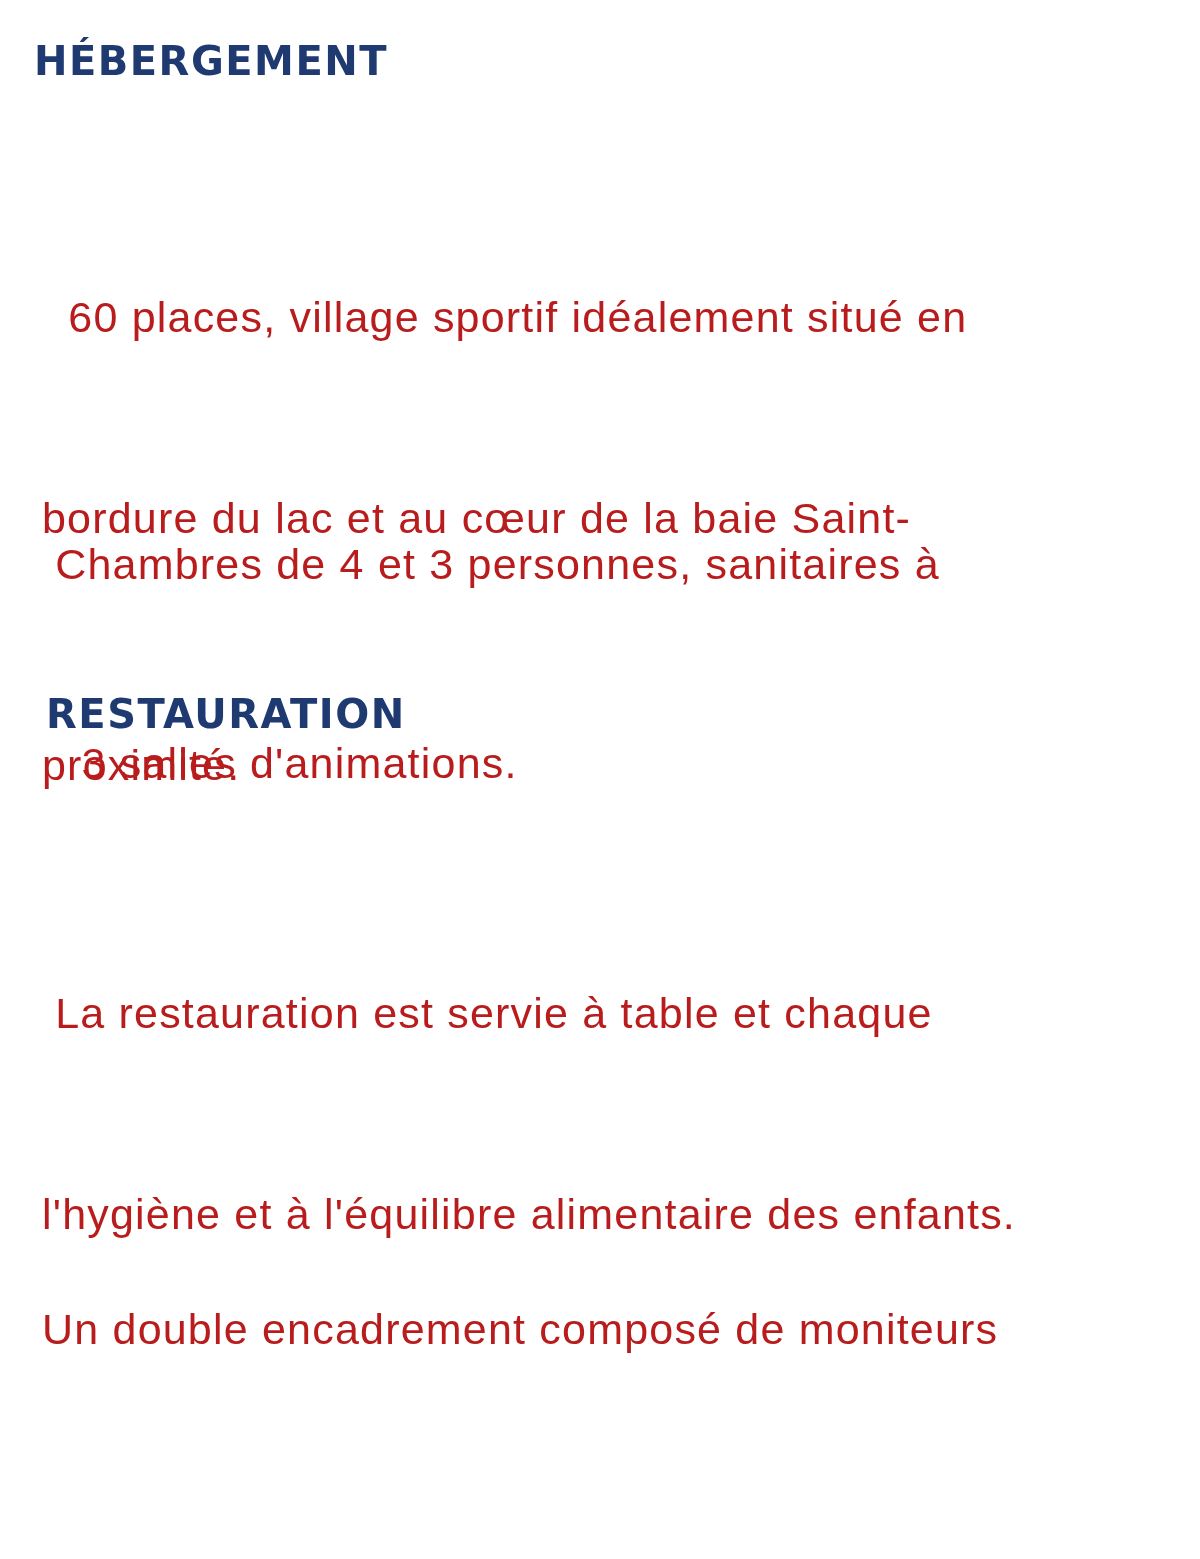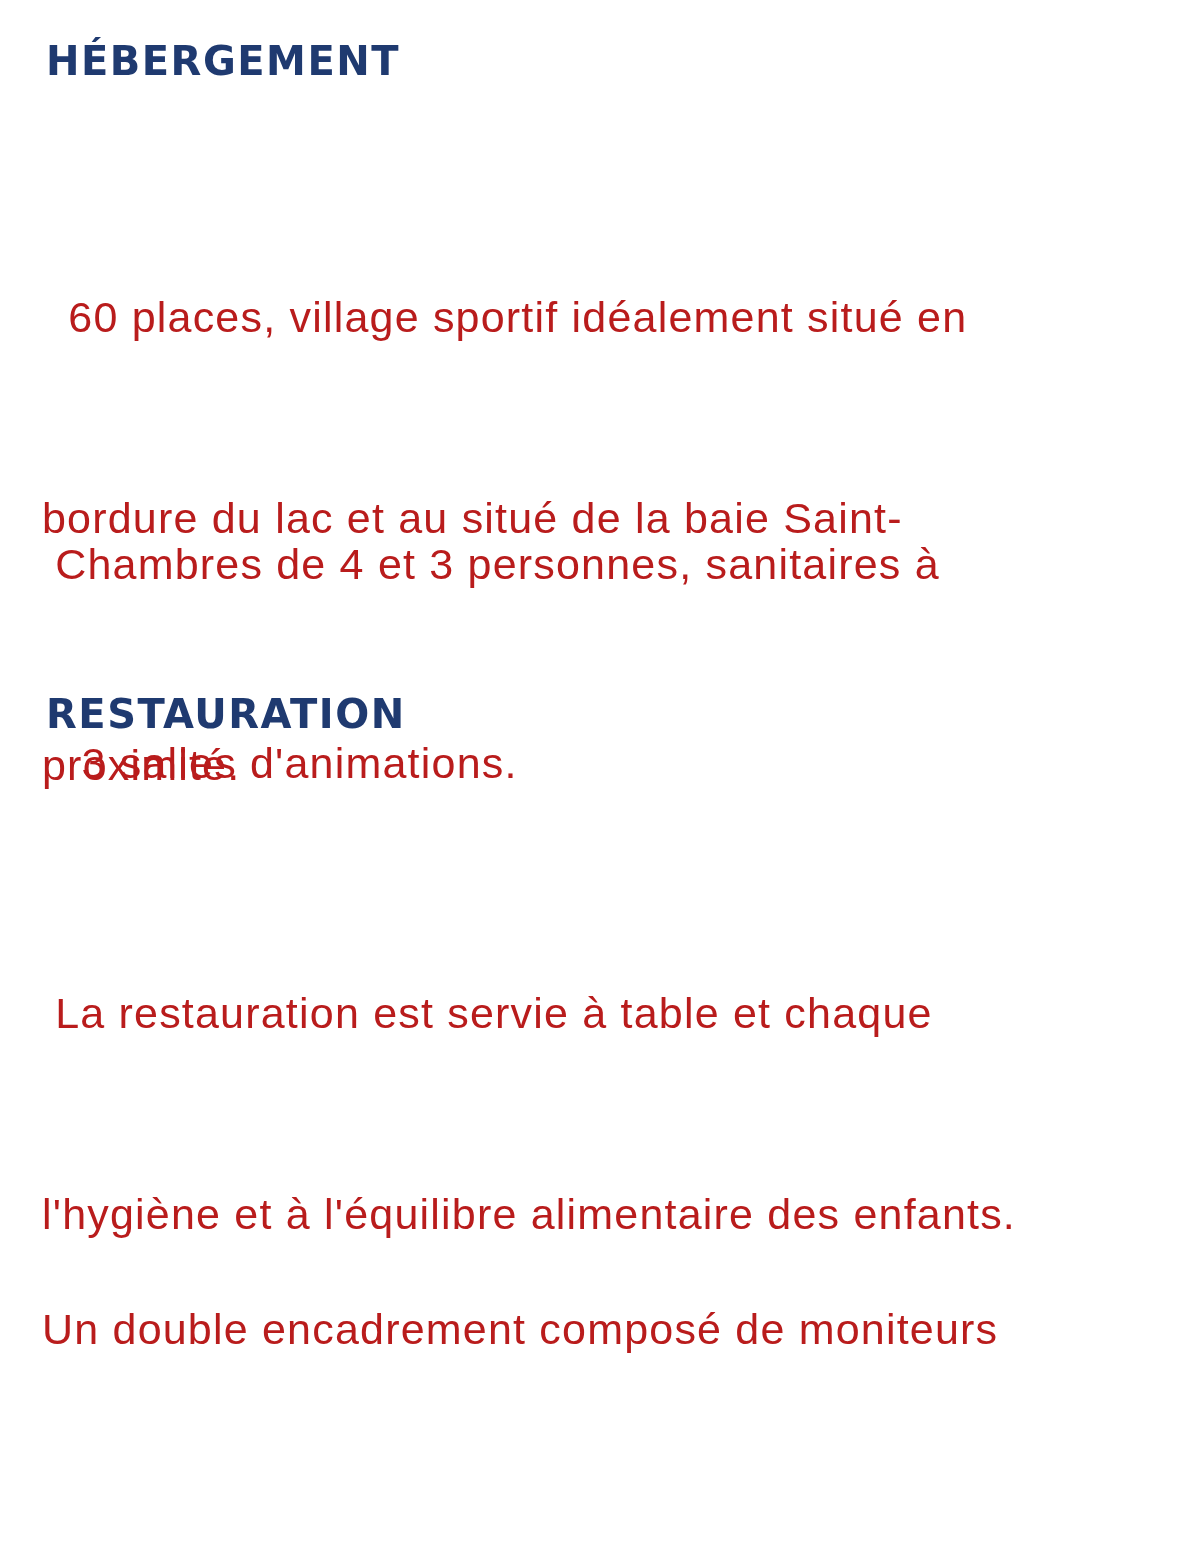--- a/index.html
+++ b/index.html
@@ -43,25 +43,25 @@
       color: #b91c1c;
       white-space: pre-wrap;
     }
     .line { display: block; white-space: pre; }
   </style>
 </head>
 <body>
 
 <div class="page">
 
-  <h2 class="heading" style="top:37px;margin-left:12px;">HÉBERGEMENT</h2>
+  <h2 class="heading" style="top:37px;">HÉBERGEMENT</h2>
 
   <p class="para" style="top:142px;">
     <span class="line">  60 places, village sportif idéalement situé en</span>
-    <span class="line">bordure du lac et au situé de la baie Saint-</span>
+    <span class="line">bordure du lac et au cœur de la baie Saint-</span>
   </p>
 
   <p class="para" style="top:389px;">
     <span class="line"> Chambres de 4 et 3 personnes, sanitaires à</span>
     <span class="line">proximité.</span>
   </p>
 
   <p class="para" style="top:588px;">
     <span class="line">   3 salles d'animations.</span>
   </p>

